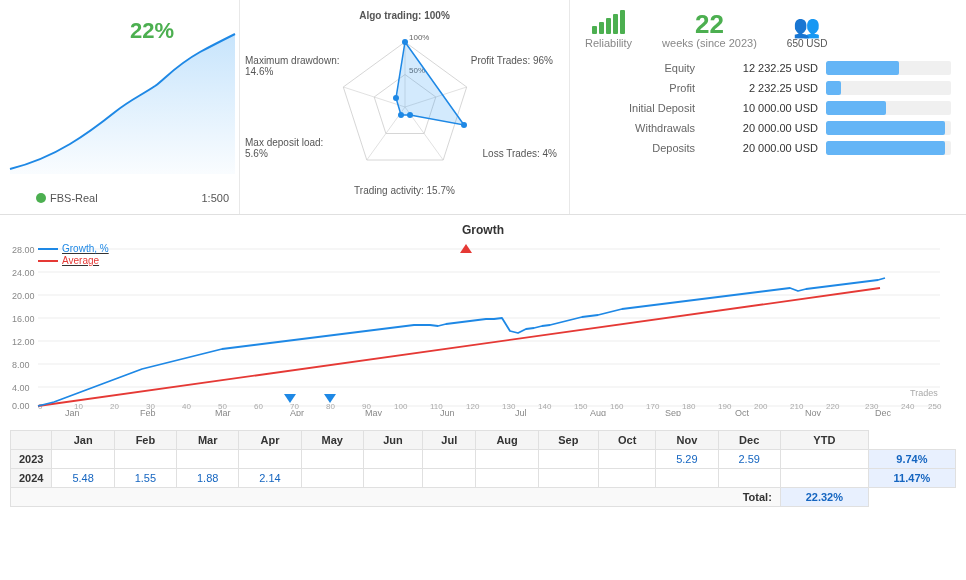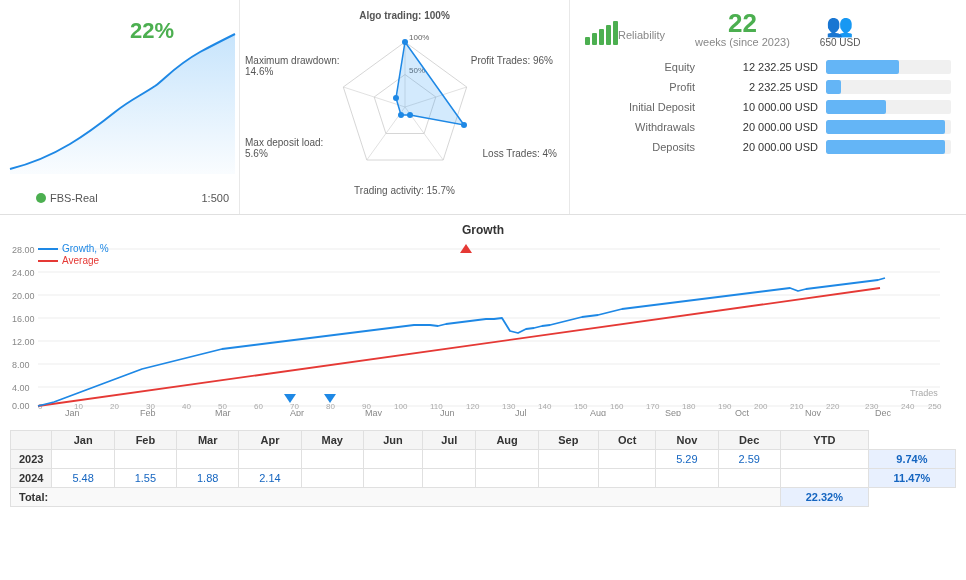--- a/index.html
+++ b/index.html
@@ -86,21 +86,21 @@
       padding: 10px 15px;
     }
     .stats-top {
       display: flex;
       gap: 30px;
       margin-bottom: 12px;
       align-items: flex-end;
     }
     .stat-reliability {
       display: flex;
-      flex-direction: row;
+      flex-direction: column;
       align-items: center;
       font-size: 11px;
       color: #888;
     }
     .stat-reliability .bars {
       display: flex;
       gap: 2px;
       align-items: flex-end;
       margin-bottom: 3px;
     }
@@ -197,20 +197,21 @@
       left: 28px;
       display: flex;
       flex-direction: column;
       gap: 1px;
       font-size: 10px;
     }
     .legend-item {
       display: flex;
       align-items: center;
       gap: 4px;
+      text-decoration: underline;
     }
     .legend-dot-blue { width: 20px; height: 2px; background: #1e88e5; }
     .legend-dot-red  { width: 20px; height: 2px; background: #e53935; }
 
     
     .bottom-table {
       margin-top: 4px;
       width: 100%;
       border-collapse: collapse;
       font-size: 11px;
@@ -222,21 +223,21 @@
       color: #1565c0;
     }
     .bottom-table td.year-cell {
       background: #f5f5f5;
       color: #333;
       font-weight: bold;
       text-align: center;
       width: 40px;
     }
     .bottom-table td.total-label {
-      text-align: left;
+      text-align: right;
       color: #333;
       font-weight: bold;
       background: #f9f9f9;
     }
     .bottom-table td.total-value {
       color: #1565c0;
       font-weight: bold;
       background: #e8f0fe;
     }
     .bottom-table td.ytd-cell {

